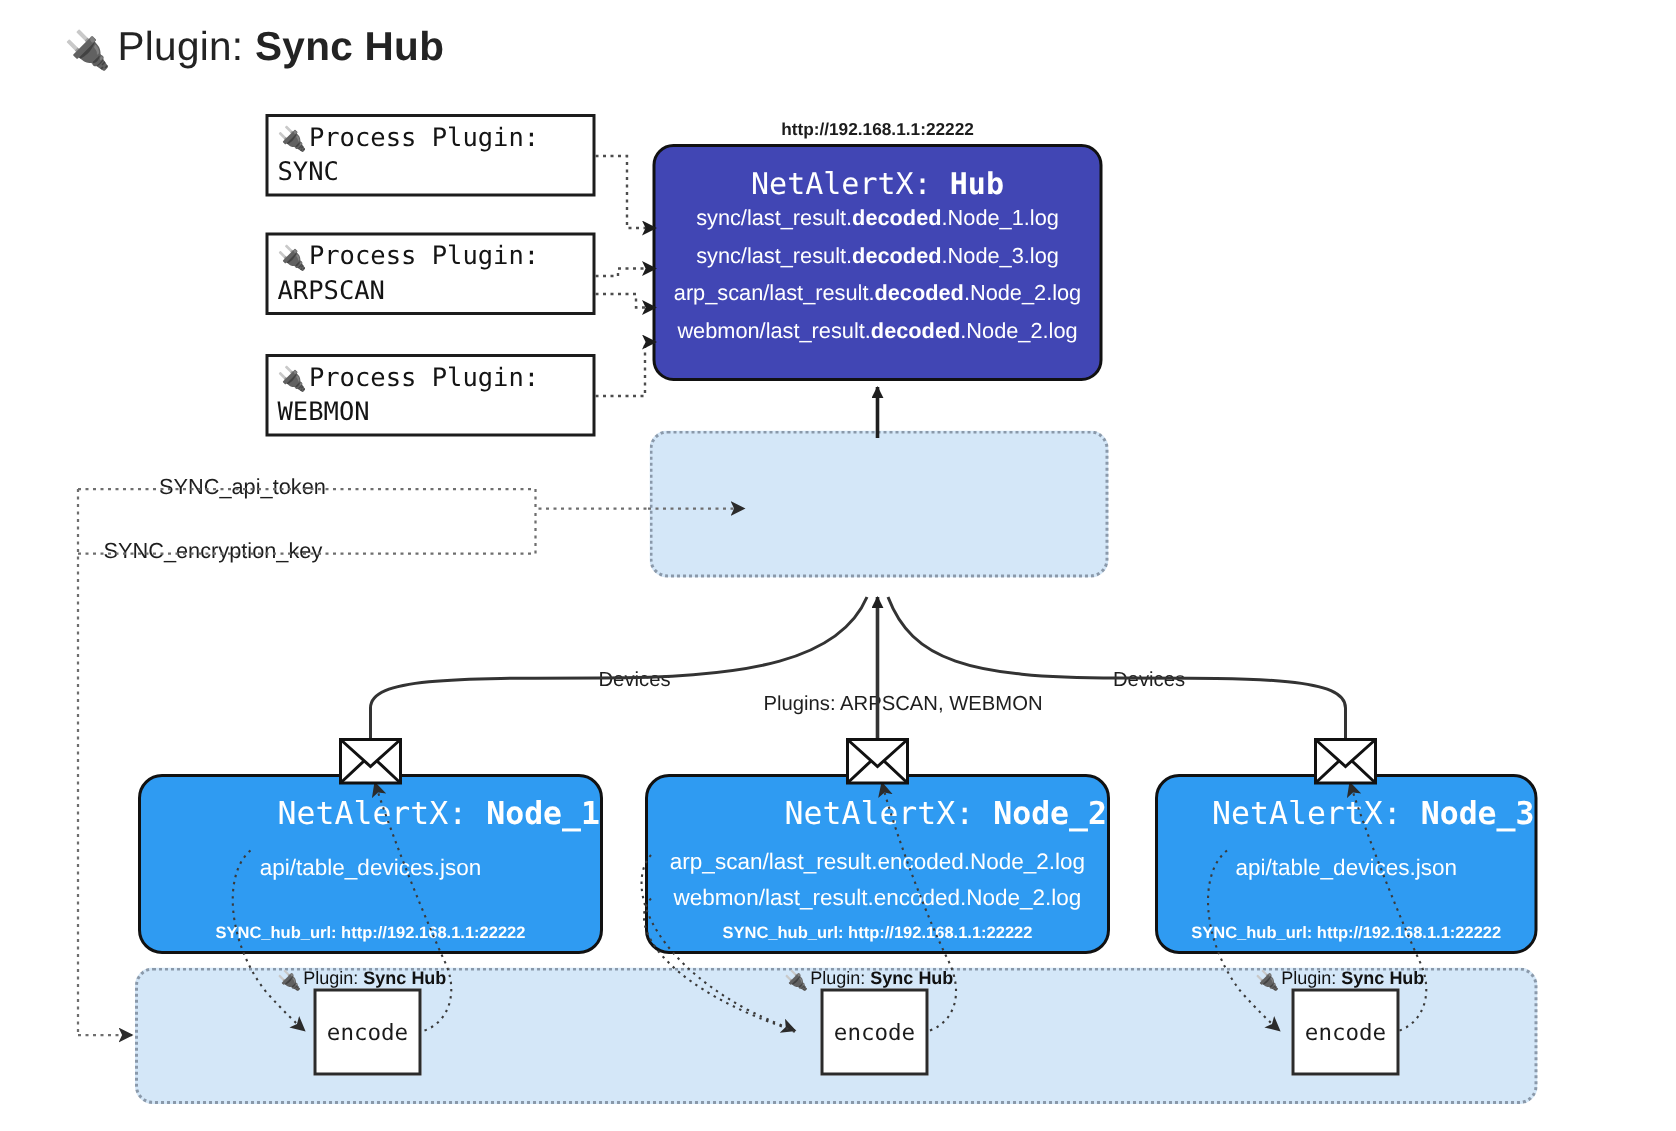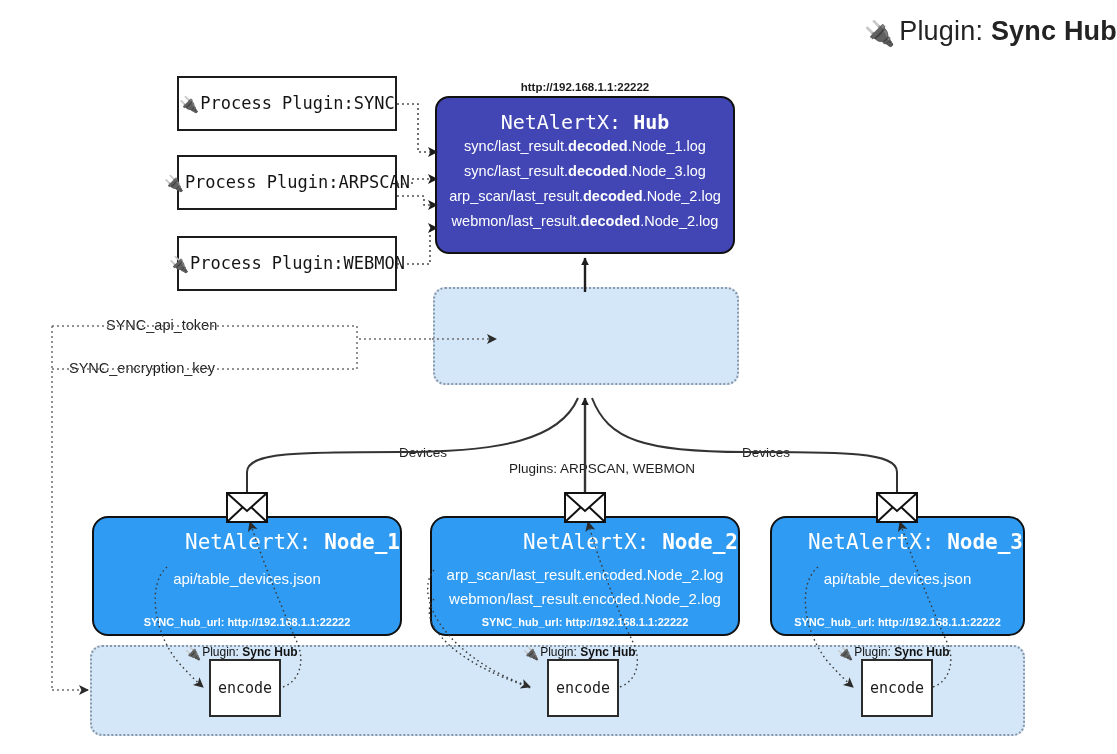--- a/index.html
+++ b/index.html
@@ -5,30 +5,30 @@
   html,body{margin:0;padding:0;background:#ffffff;}
   body{width:1117px;height:754px;overflow:hidden;
        font-family:"Liberation Sans",sans-serif;color:#1a1a1a;}
   #stage{position:relative;width:1117px;height:754px;}
   svg.layer{position:absolute;left:0;top:0;width:1117px;height:754px;overflow:visible;}
   #edges{z-index:1;}
   #nodes{z-index:2;}
   .abs{position:absolute;box-sizing:border-box;}
 
   
-  #title{left:0;top:16px;width:1117px;text-align:right;font-size:27px;
-         color:#232323;letter-spacing:.2px;}
+  #title{left:0;top:16px;width:1117px;text-align:left;font-size:27px;
+         color:#232323;letter-spacing:.2px;padding-left:43px;}
   #title .tplug{font-size:25px;vertical-align:-2px;margin-right:4px;}
   #title .tbold{font-weight:bold;}
 
   
   .procbox{background:#ffffff;border:2.5px solid #1c1c1c;
            font-family:"DejaVu Sans Mono","Liberation Mono",monospace;
            font-size:17px;line-height:1.35;color:#141414;
-           display:flex;flex-direction:row;align-items:center;
+           display:flex;flex-direction:column;align-items:flex-start;
            justify-content:center;text-align:center;padding:4px 6px;}
   .procbox .l1{white-space:nowrap;}
   .procbox .plug{font-family:"DejaVu Sans",sans-serif;font-size:16px;
                  vertical-align:-1px;margin-right:1px;}
 
   
   #hub{left:435px;top:96px;width:300px;height:158px;background:#4146b4;
        border:2.5px solid #111111;border-radius:14px;color:#ffffff;}
   #hub .htitle{font-family:"DejaVu Sans Mono","Liberation Mono",monospace;
                font-size:20px;text-align:center;margin-top:12px;}

